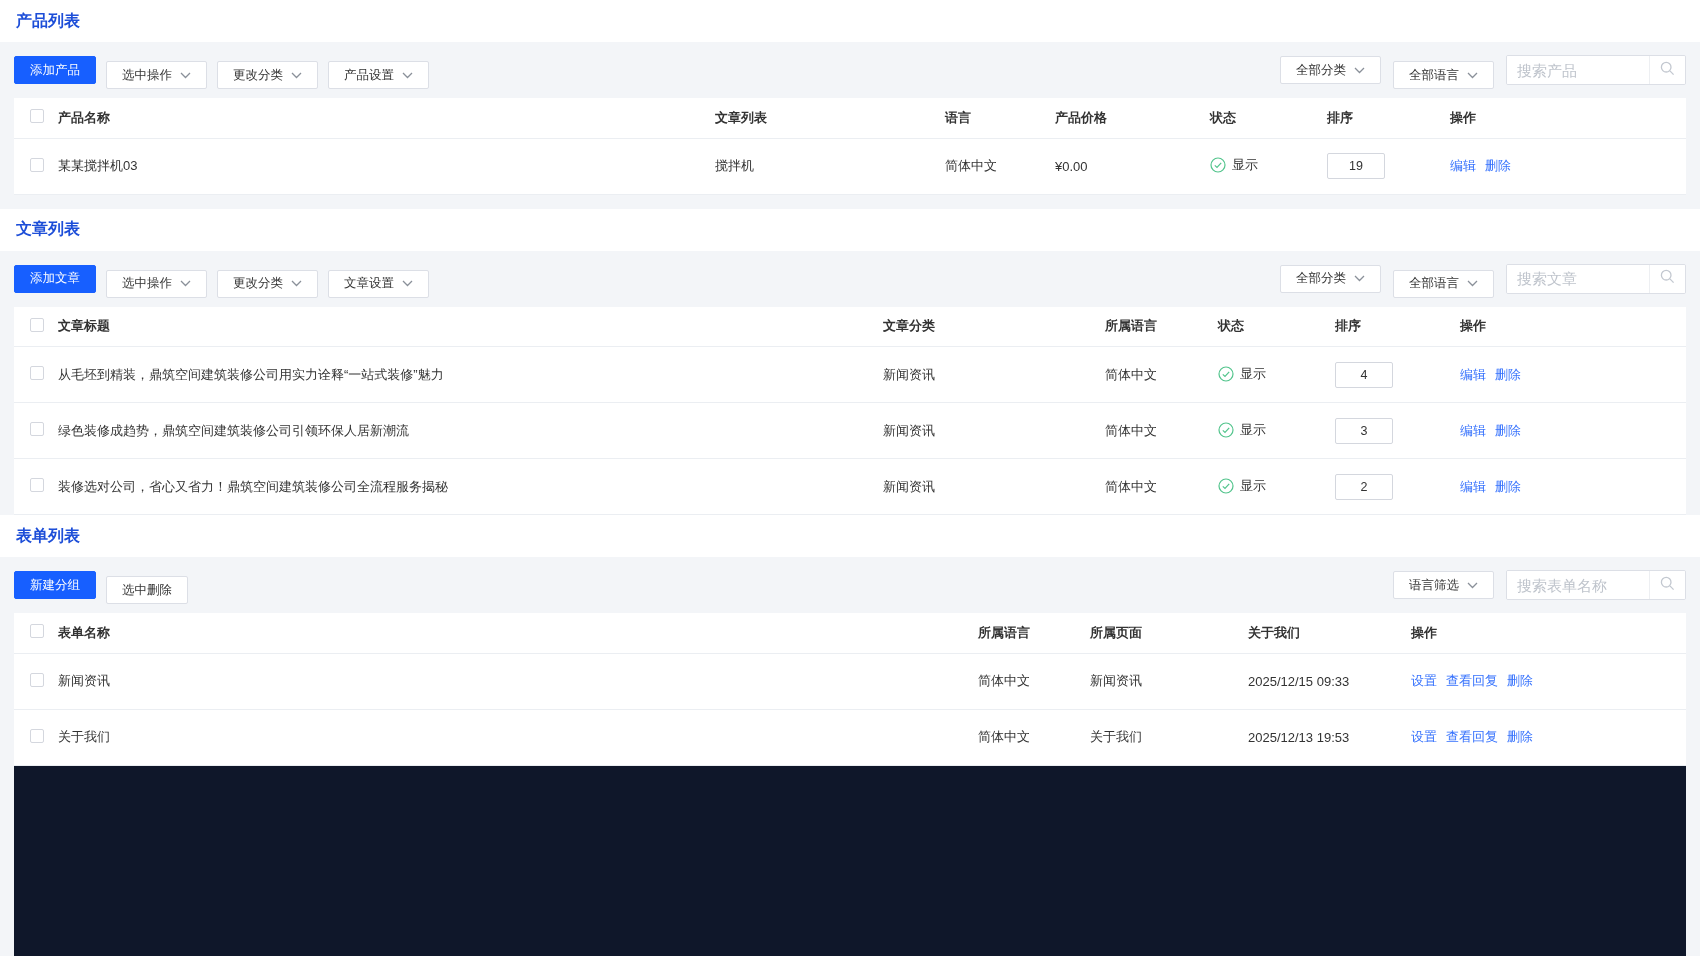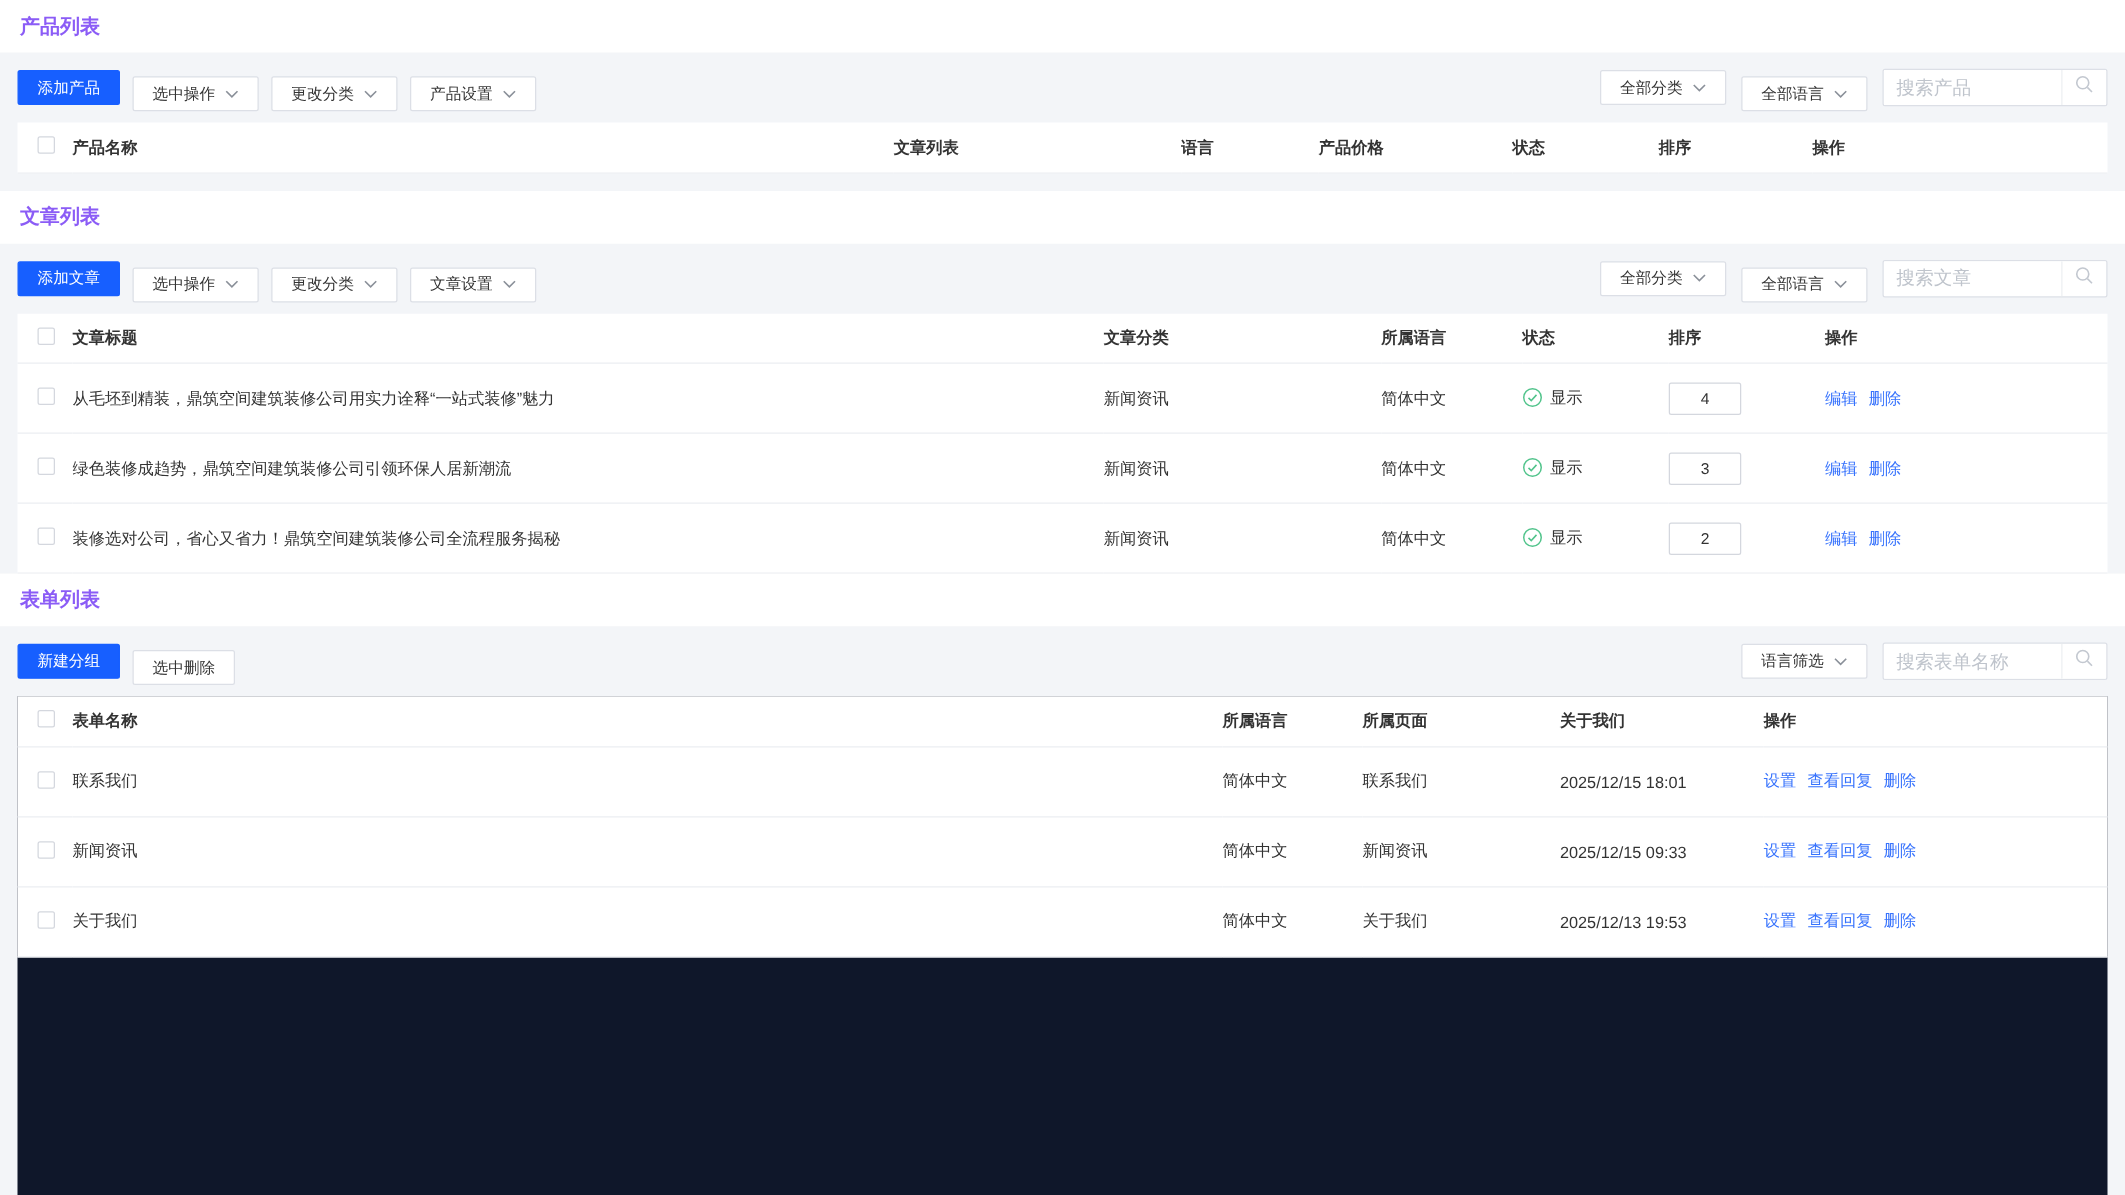--- a/index.html
+++ b/index.html
@@ -5,21 +5,21 @@
   * { margin:0; padding:0; box-sizing:border-box; }
   html,body { width:1700px; height:956px; overflow:hidden; background:#fff;
     font-family:"Liberation Sans","DejaVu Sans",sans-serif; color:#333; }
   :root{
     --primary:#175FFF; --link:#3672FD; --success:#52C48C;
     --panel:#F3F5F8; --border:#EBEEF2; --btn-border:#DCDFE6; --ph:#BFC4CC;
   }
   .page{ width:1700px; height:956px; display:flex; flex-direction:column; }
 
   .section-title{ height:42px; display:flex; align-items:center; padding:0 16px;
-    font-size:16px; font-weight:700; color:#8b5cf6; background:#fff; flex:0 0 auto; }
+    font-size:16px; font-weight:700; color:#1d4ed8; background:#fff; flex:0 0 auto; }
 
   .panel{ background:var(--panel); padding:14px; flex:0 0 auto; }
   .panel.no-bottom-pad{ padding-bottom:0; }
   .panel.grow{ flex:1 1 auto; overflow:hidden; }
 
   .toolbar{ display:flex; align-items:center; height:28px; margin-bottom:14px; }
   .btn{ height:28px; display:inline-flex; align-items:center; gap:8px; padding:0 15px;
     font-size:12.5px; border-radius:2px; cursor:pointer; white-space:nowrap; }
   .btn.primary{ background:var(--primary); color:#fff; border:1px solid var(--primary); }
   .btn.plain{ background:#fff; color:#333; border:1px solid var(--btn-border); }
@@ -142,20 +142,40 @@
             <th>产品名称</th>
             <th>文章列表</th>
             <th>语言</th>
             <th>产品价格</th>
             <th>状态</th>
             <th>排序</th>
             <th>操作</th>
           </tr>
         </thead>
         <tbody>
+          <tr>
+            <td><span class="cb"></span></td>
+            <td>
+                <span class="ellip">某某搅拌机03</span>
+              </td>
+            <td>搅拌机</td>
+            <td>简体中文</td>
+            <td>¥0.00</td>
+            <td><span class="status">
+  <span>
+    <svg width="16" height="16" viewBox="0 0 16 16">
+                      <circle cx="8" cy="8" r="7" fill="none" stroke="currentColor" stroke-width="1.2"></circle>
+                      <path d="M4.8 8.3l2.2 2.2 4.2-4.6" fill="none" stroke="currentColor" stroke-width="1.2"></path>
+                    </svg>
+  </span>
+<span>显示</span>
+                </span></td>
+            <td><input class="sort-input" value="19" style=""></td>
+            <td class="ops"><a>编辑</a><a>删除</a></td>
+          </tr>
         </tbody>
       </table>
     </div>
   </div>
 
   <div class="section-title">文章列表</div>
   <div class="panel no-bottom-pad">
     <div class="toolbar">
       <button class="btn primary">
           <span>添加文章</span>
@@ -347,30 +367,20 @@
             <th>所属语言</th>
             <th>所属页面</th>
             <th>关于我们</th>
             <th>操作</th>
           </tr>
         </thead>
         <tbody>
           <tr>
             <td><span class="cb"></span></td>
             <td>
-                <span class="ellip">联系我们</span>
-              </td>
-            <td>简体中文</td>
-            <td>联系我们</td>
-            <td>2025/12/15 18:01</td>
-            <td class="ops"><a>设置</a><a>查看回复</a><a>删除</a></td>
-          </tr>
-          <tr>
-            <td><span class="cb"></span></td>
-            <td>
                 <span class="ellip">新闻资讯</span>
               </td>
             <td>简体中文</td>
             <td>新闻资讯</td>
             <td>2025/12/15 09:33</td>
             <td class="ops"><a>设置</a><a>查看回复</a><a>删除</a></td>
           </tr>
           <tr>
             <td><span class="cb"></span></td>
             <td>

